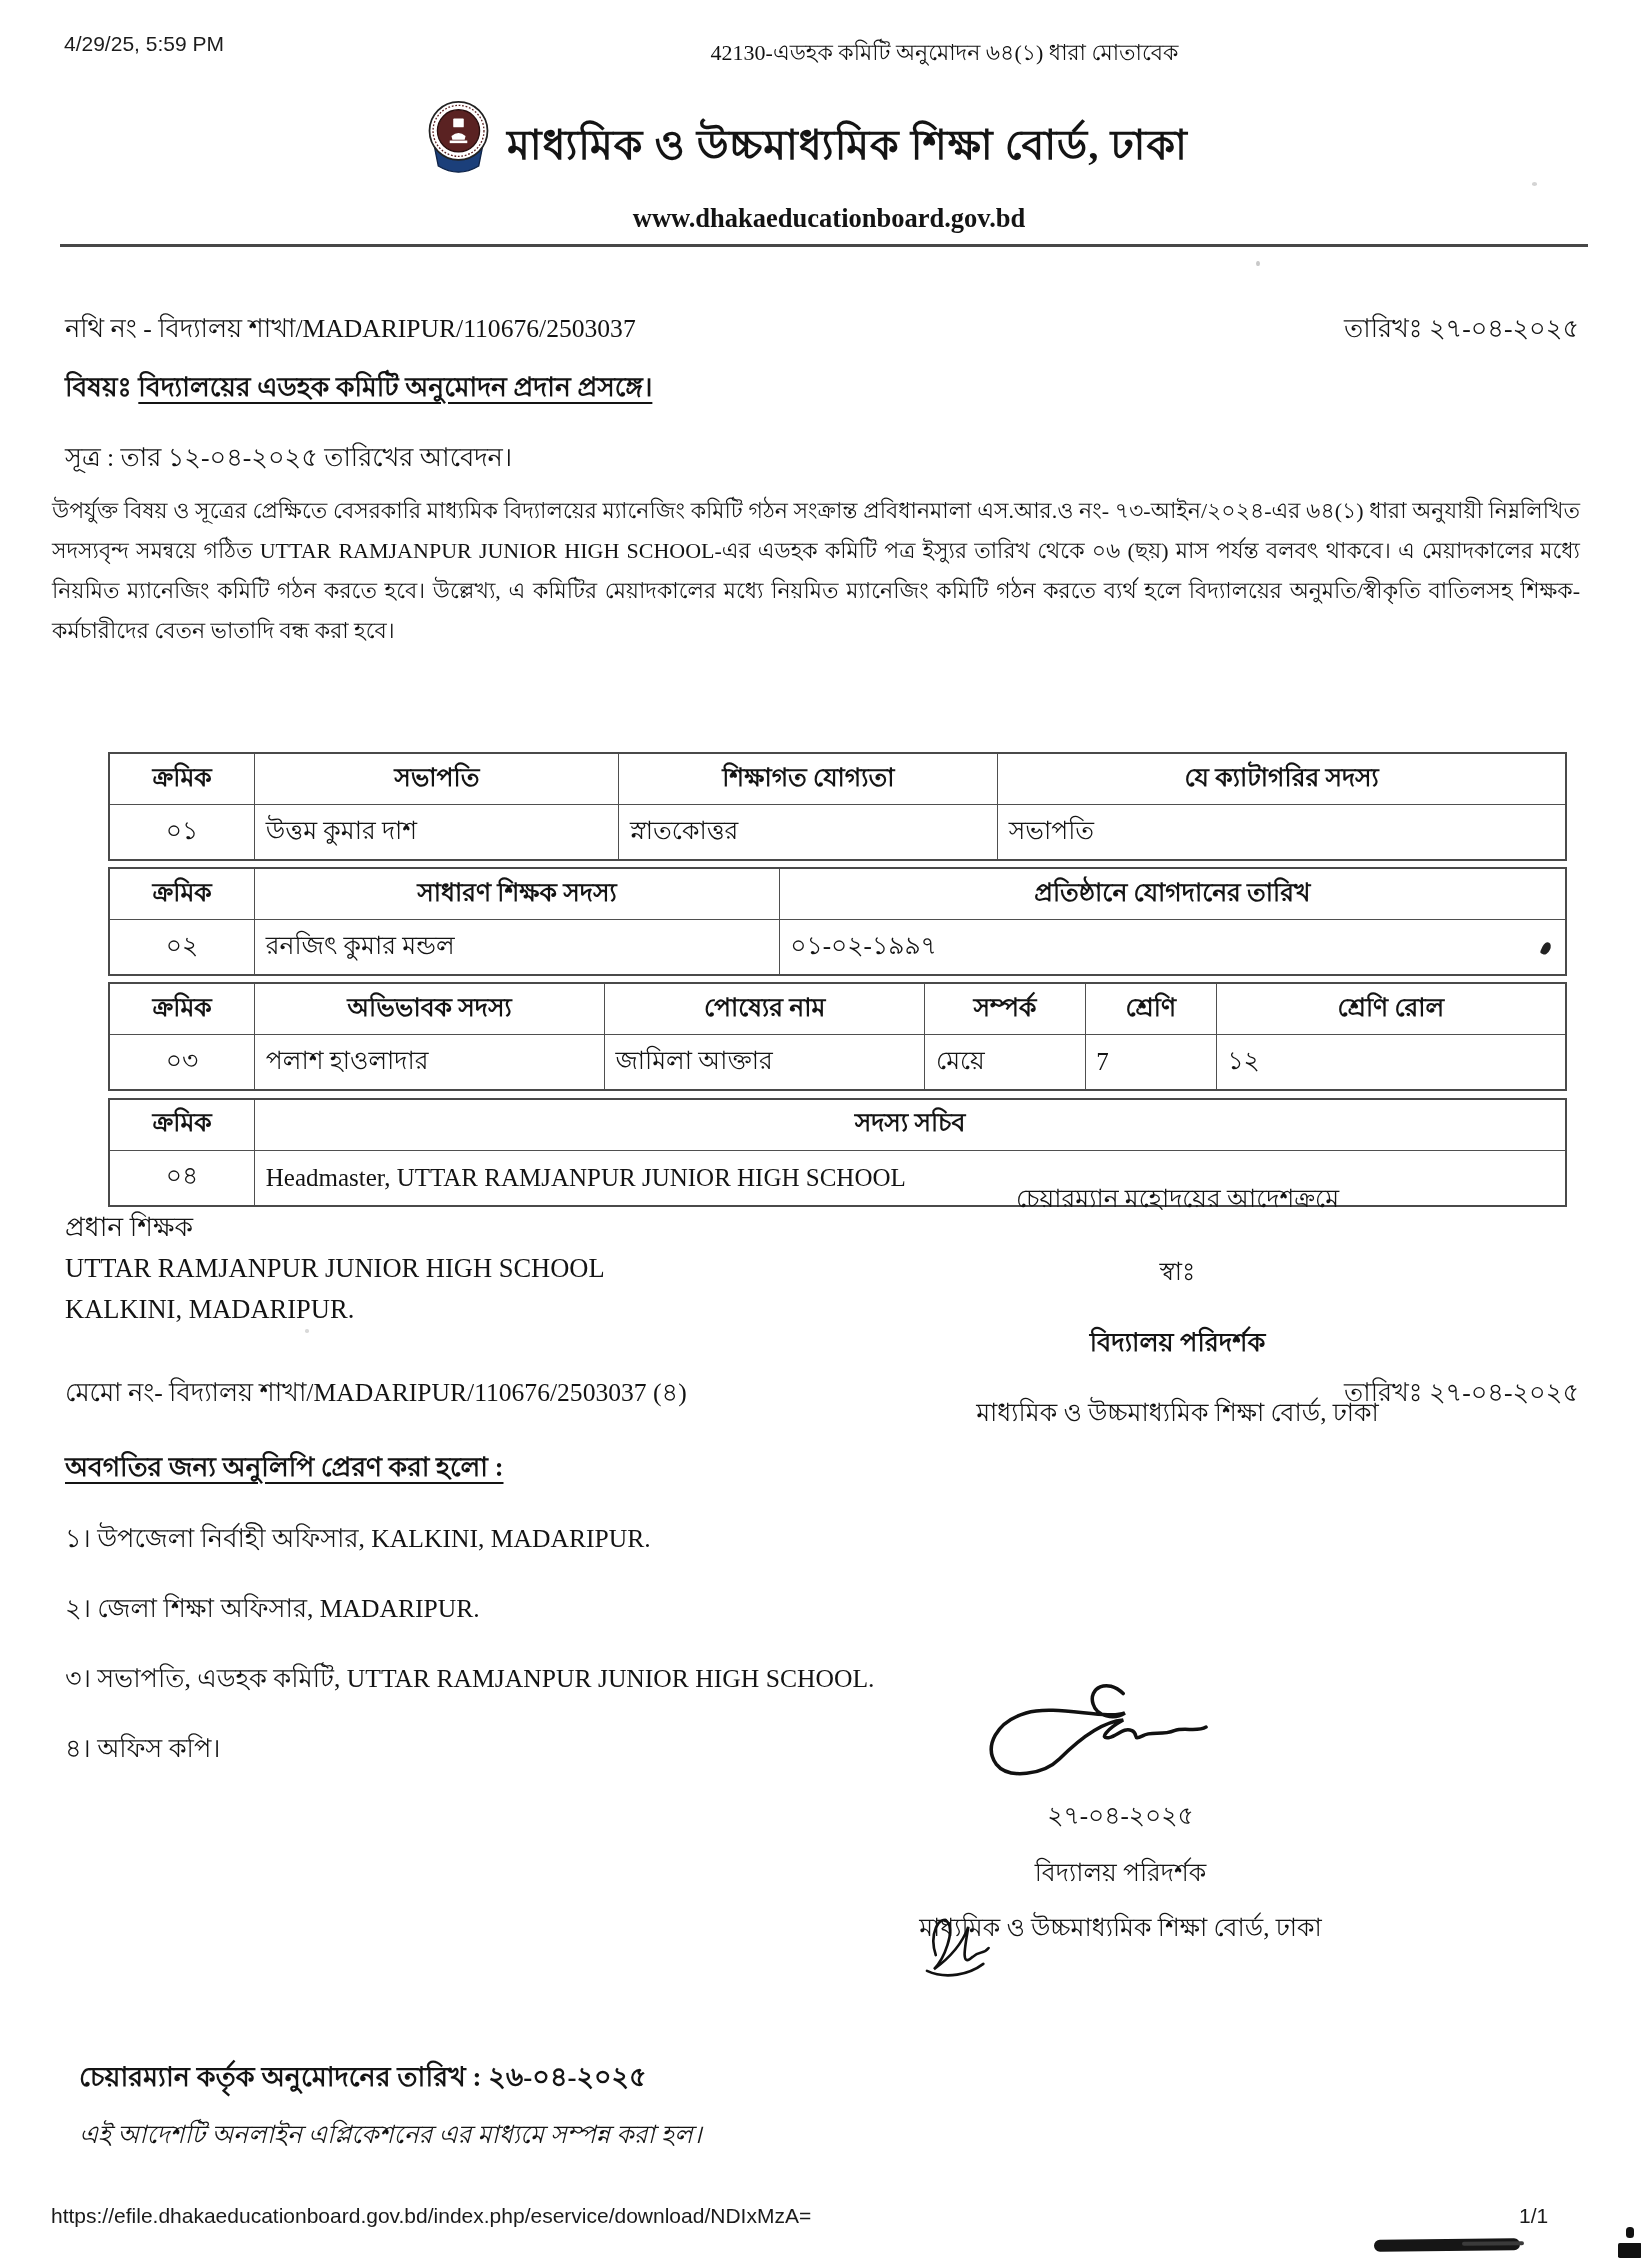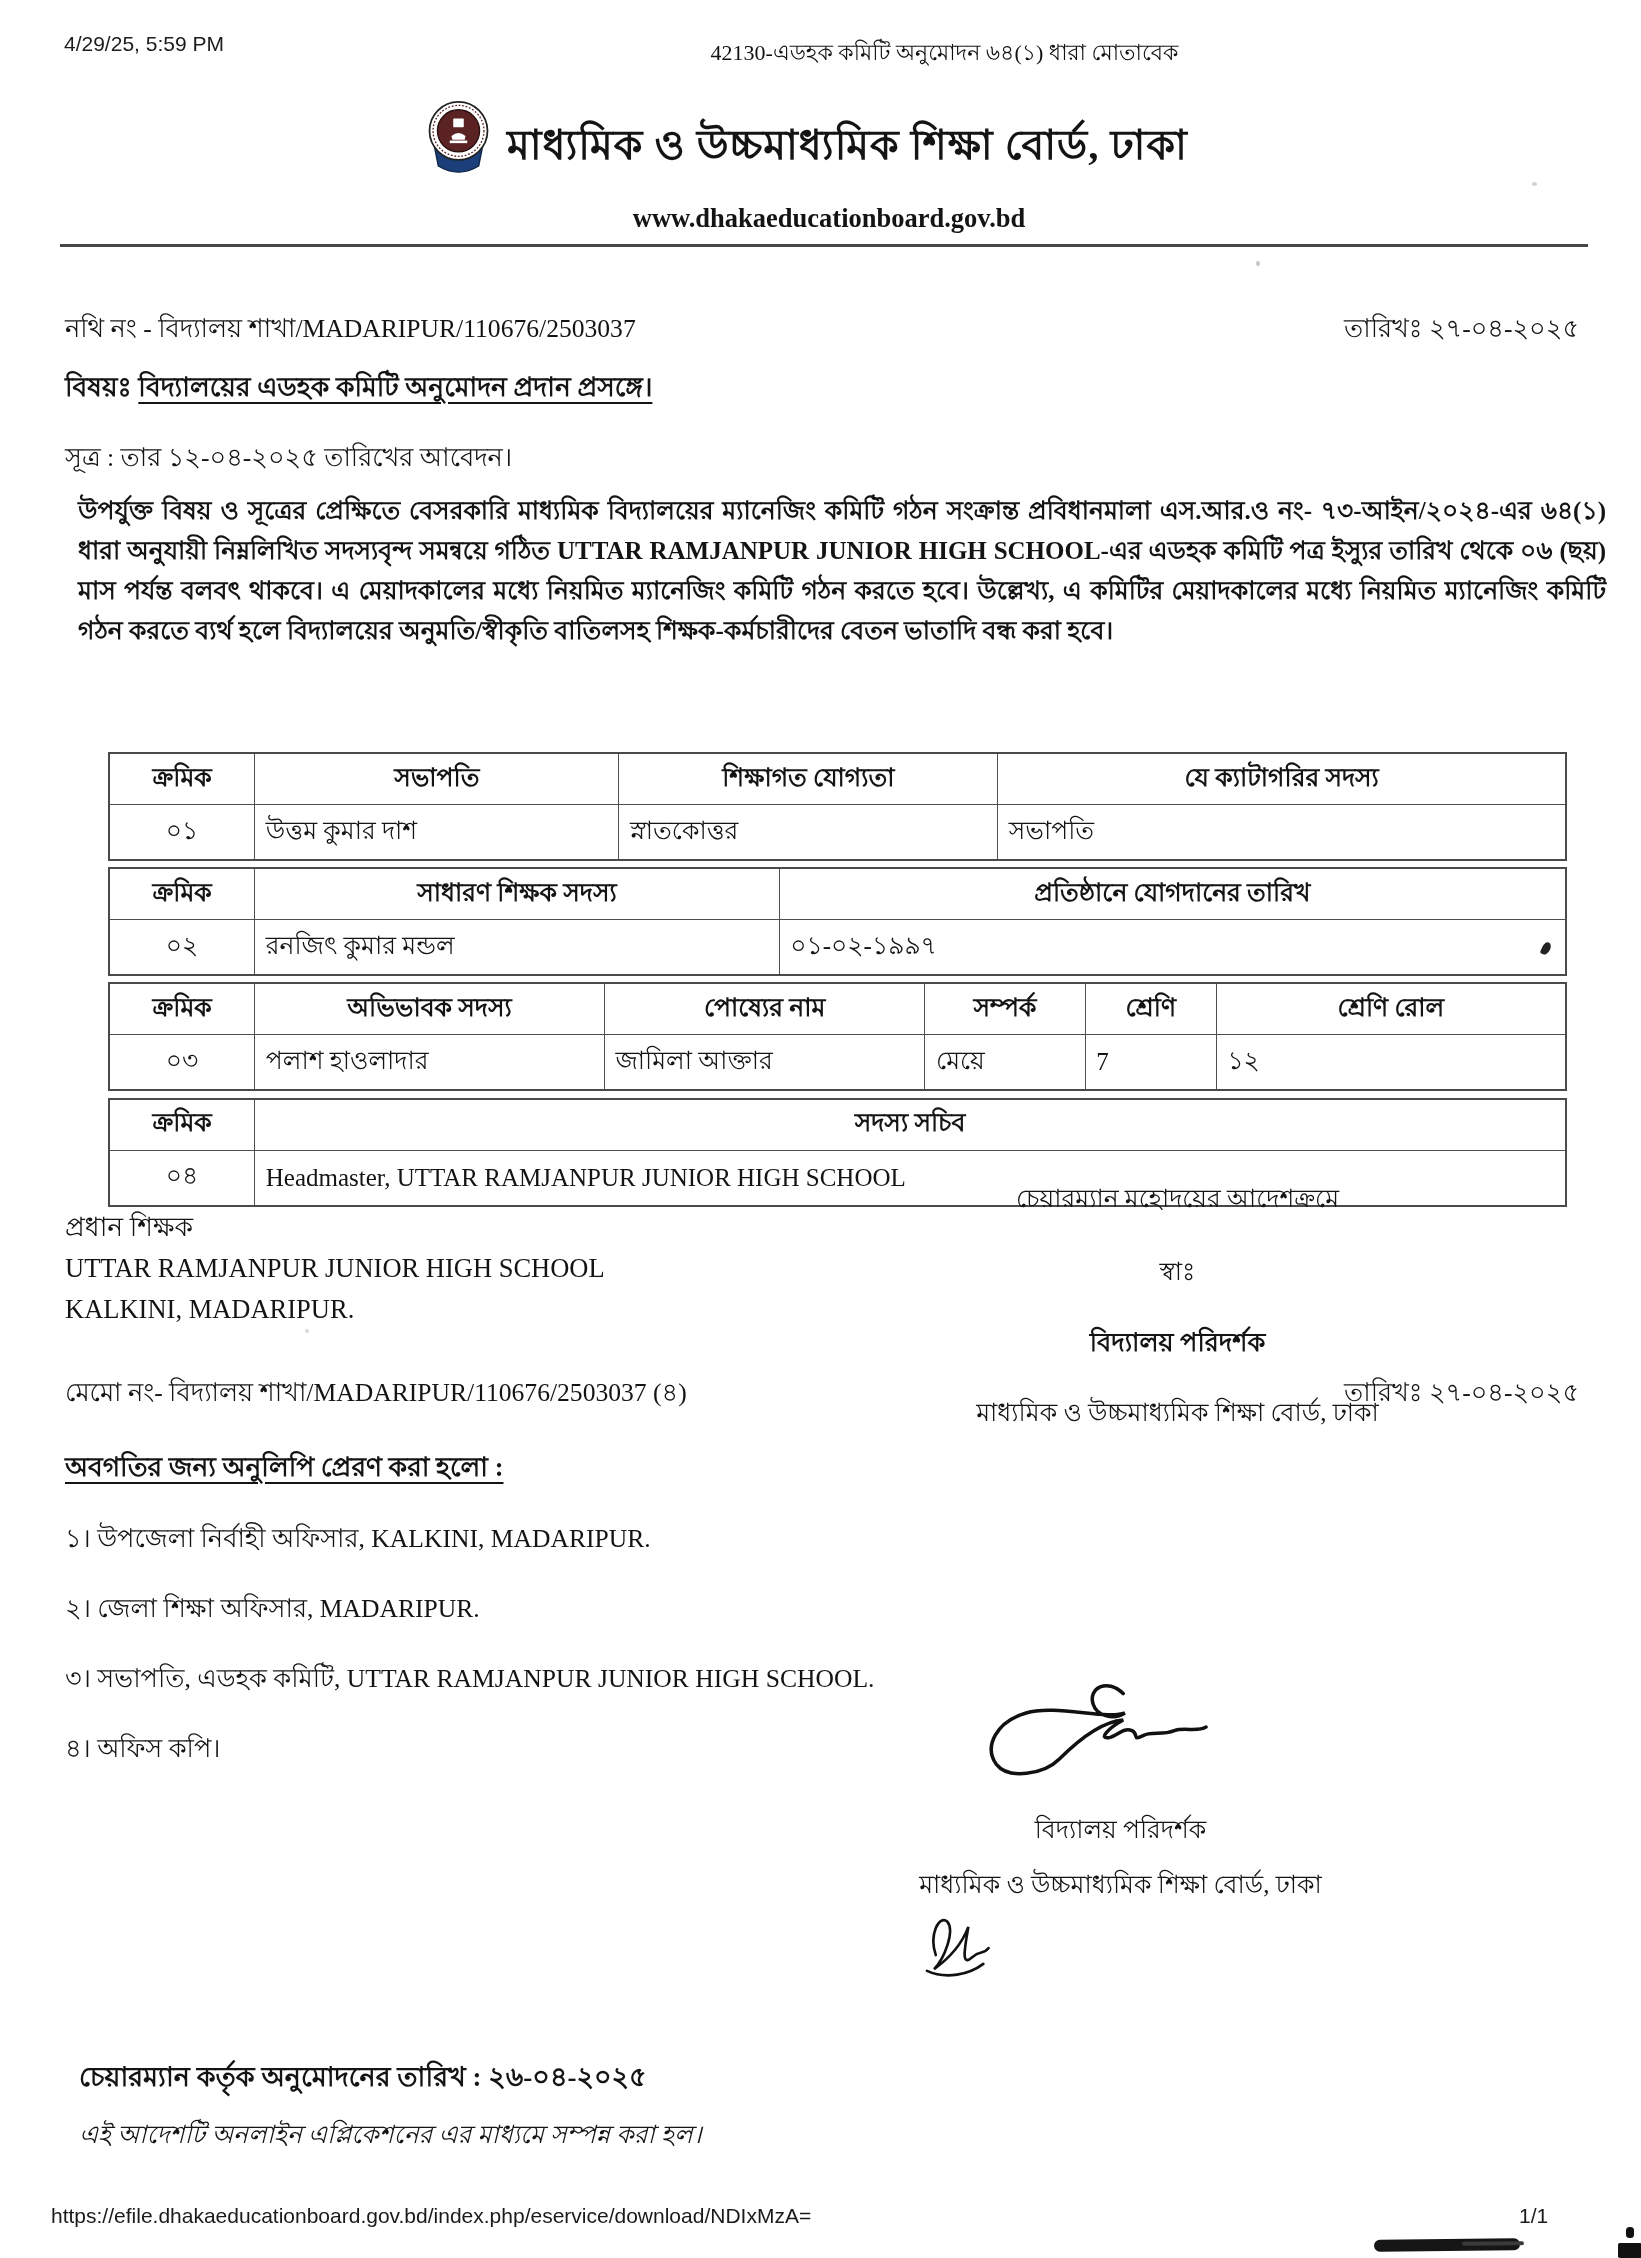--- a/index.html
+++ b/index.html
@@ -22,21 +22,21 @@
   .board-title{left:507px;top:113px;font-size:41px;font-weight:bold;letter-spacing:0.9px;}
   .website{left:8px;top:203px;width:1642px;text-align:center;font-size:26.5px;font-weight:bold;}
   .top-rule{left:60px;top:244px;width:1528px;height:2.6px;background:#474747;}
 
   
   .doc-row{left:65px;top:309px;width:1514px;display:flex;justify-content:space-between;font-size:25.6px;}
   .subject-row{left:65px;top:367px;font-size:26.5px;font-weight:bold;}
   .subject-underline{text-decoration:underline;text-decoration-thickness:1.8px;text-underline-offset:6.2px;}
   .reference-row{left:65px;top:438px;font-size:25.6px;}
 
-  .body-para{left:78px;top:491px;width:1528px;font-size:25px;line-height:40px;text-align:justify;font-weight:bold;}
+  .body-para{left:52px;top:491px;width:1528px;font-size:22px;line-height:40px;text-align:justify;}
 
   
   .tables-wrap{left:92px;top:752px;width:1459px;}
   table.doc{border-collapse:collapse;width:100%;margin-bottom:6.2px;
     border:2.6px solid #4a4a4a;margin-left:16px;}
   table.doc th,table.doc td{border:1.8px solid #4f4f4f;font-size:25px;padding:3.5px 10.6px;}
   table.doc th{font-weight:bold;text-align:center;height:40px;}
   table.doc td{height:47px;text-align:left;}
   table.doc td.center{text-align:center;}
 
@@ -226,20 +226,21 @@
   <div class="dist-item">৪। অফিস কপি।</div>
 </div>
 
 <div class="abs big-signature">
   <svg width="291" height="108" viewBox="0 0 330 122">
     <path d="M168 14 C 150 -4 128 8 134 26 C 138 40 158 44 170 36 C 150 44 90 26 58 36 C 24 46 10 74 24 94 C 38 112 78 106 96 88 C 116 68 142 46 168 44 C 150 54 140 66 152 64 C 162 62 168 52 178 56 C 186 60 178 68 190 62 C 200 56 212 62 226 56 C 238 52 252 58 262 52" fill="none" stroke="#111" stroke-width="4" stroke-linecap="round"></path>
   </svg>
 </div>
 
 <div class="abs bottom-sig">
+  <div>২৭-০৪-২০২৫</div>
   <div class="l2">বিদ্যালয় পরিদর্শক</div>
   <div class="l3">মাধ্যমিক ও উচ্চমাধ্যমিক শিক্ষা বোর্ড, ঢাকা</div>
 </div>
 
 <div class="abs small-initial">
   <svg width="84" height="81" viewBox="0 0 95 92">
     <path d="M20 58 C 12 34 24 12 33 20 C 42 30 30 62 18 74 C 32 64 48 50 57 26 C 52 54 49 72 62 60 C 70 52 74 58 80 50 M10 76 C 32 86 58 80 74 68" fill="none" stroke="#111" stroke-width="3" stroke-linecap="round"></path>
   </svg>
 </div>
 

